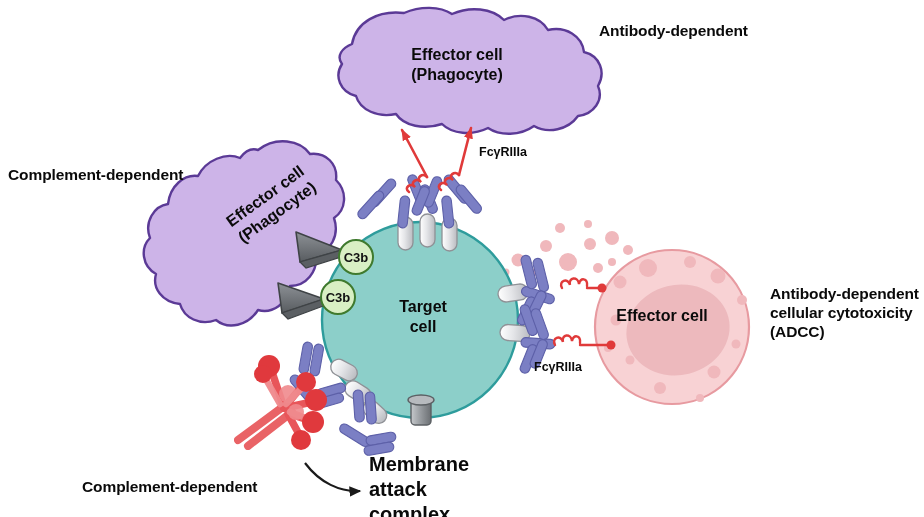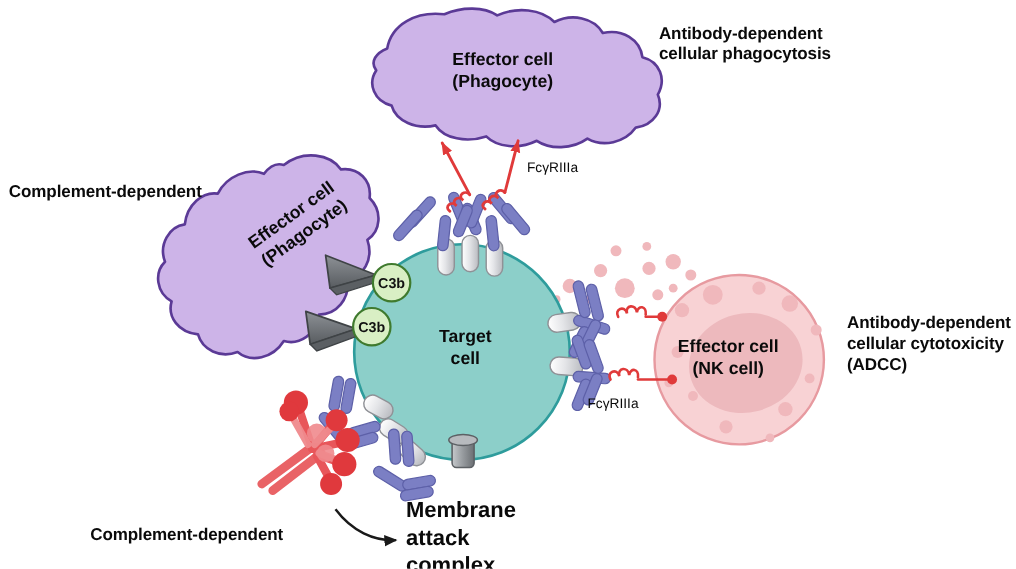--- a/index.html
+++ b/index.html
@@ -3,21 +3,21 @@
 <meta charset="utf-8">
 <style>
   html,body{margin:0;padding:0;background:#ffffff;}
   body{width:924px;height:517px;overflow:hidden;
        font-family:"Liberation Sans","DejaVu Sans",sans-serif;}
   #stage{position:relative;width:924px;height:517px;background:#fff;}
   #stage svg{position:absolute;left:0;top:0;}
   .lbl{position:absolute;font-weight:bold;color:#0a0a0a;line-height:1.22;}
   .lbl-outer{font-size:15.5px;letter-spacing:-0.1px;}
   .lbl-cell{font-size:16px;text-align:center;}
-  .lbl-sm{font-size:12.5px;font-weight:normal;}
+  .lbl-sm{font-size:12.5px;font-weight:bold;}
   .lbl-mac{font-size:20px;line-height:1.25;}
   .c3b-txt{font-size:13px;font-weight:bold;fill:#111;}
   #lbl-adcp{left:599px;top:22px;}
   #lbl-cdcp{left:8px;top:166px;}
   #lbl-adcc{left:770px;top:285px;}
   #lbl-cdc{left:82px;top:478px;}
   #lbl-mac{left:369px;top:452px;}
   #lbl-fcr-top{left:479px;top:145px;}
   #lbl-fcr-bot{left:534px;top:360px;}
   #lbl-phago-top{left:389px;top:45px;width:160px;margin-left:-12px;}
@@ -263,21 +263,20 @@
     </g>
   </g>
 
   <g>
     <path d="M305,463 C320,483 340,492 360,491" fill="none" stroke="#1a1a1a" stroke-width="2.2" marker-end="url(#arrowBlack)"></path>
   </g>
 </svg>
 
 <div class="lbl lbl-outer" id="lbl-adcp">
   <div>Antibody-dependent</div>
-  <div>cellular phagocytosis</div>
 </div>
 
 <div class="lbl lbl-outer" id="lbl-cdcp">
   <div>Complement-dependent</div>
 </div>
 
 <div class="lbl lbl-outer" id="lbl-adcc">
   <div>Antibody-dependent</div>
   <div>cellular cytotoxicity</div>
   <div>(ADCC)</div>
@@ -306,16 +305,15 @@
   <div>(Phagocyte)</div>
 </div>
 
 <div class="lbl lbl-cell" id="lbl-target">
   <div>Target</div>
   <div>cell</div>
 </div>
 
 <div class="lbl lbl-cell" id="lbl-nk">
   <div>Effector cell</div>
-  <div>(NK cell)</div>
 </div>
 
 </div>
 
 </body></html>

